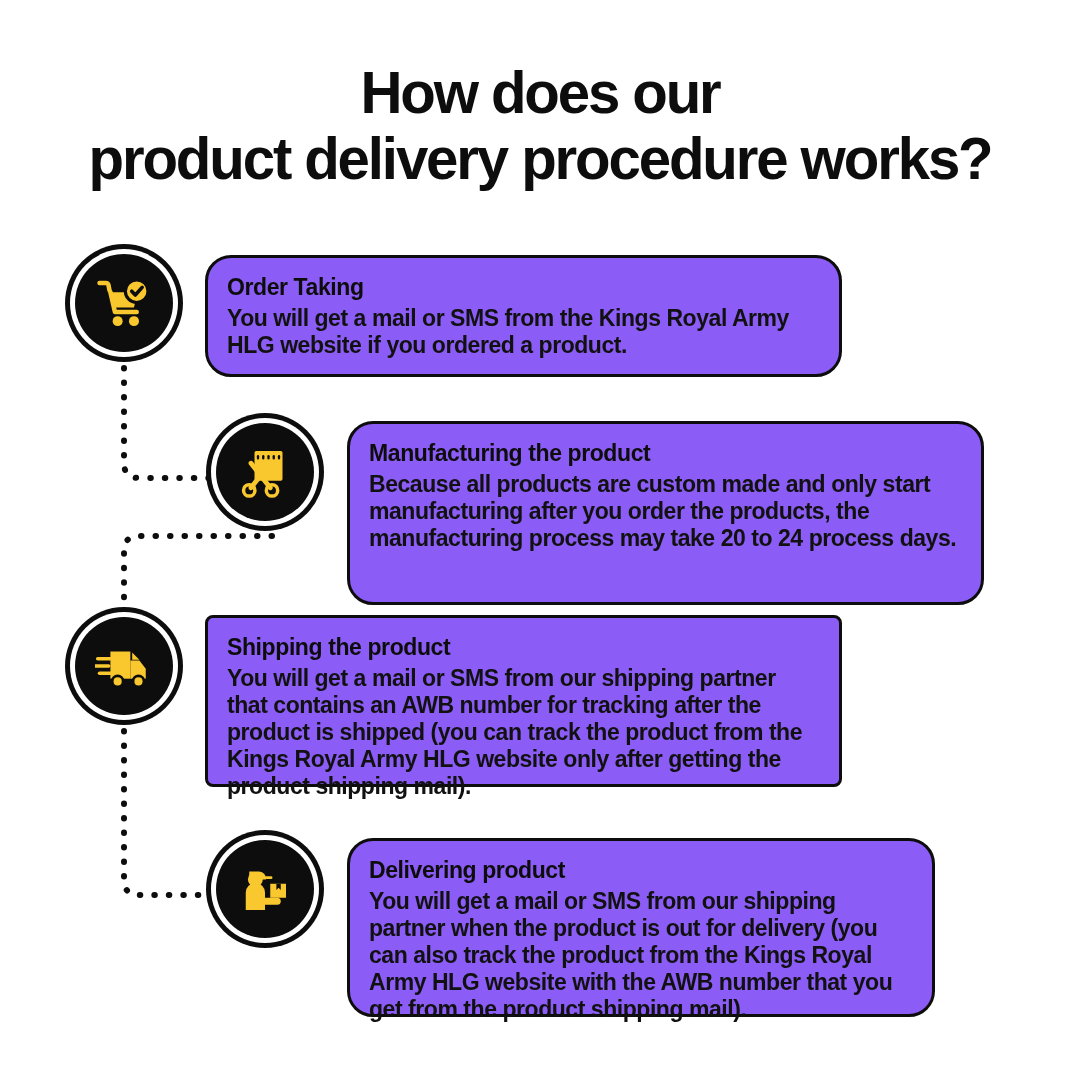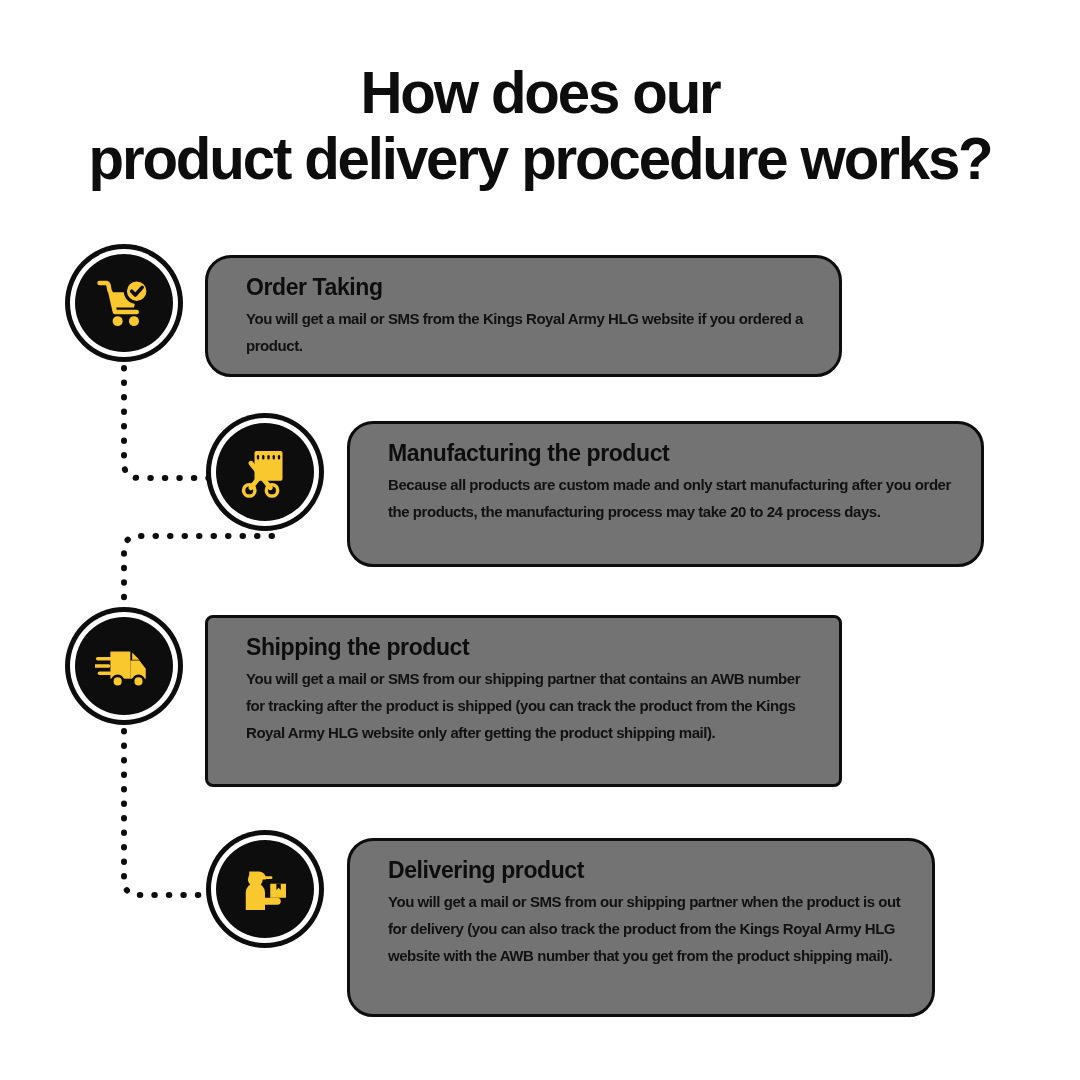--- a/index.html
+++ b/index.html
@@ -72,51 +72,51 @@
     align-items: center;
     justify-content: center;
     z-index: 4;
   }
   .step-badge svg { display: block; }
 
   
   .step-card {
     position: absolute;
     box-sizing: border-box;
-    background: #737373;
+    background: #8b5cf6;
     border: 3.5px solid #0d0d0d;
     border-radius: 26px;
     z-index: 3;
-    padding: 14px 22px 14px 38px;
+    padding: 14px 22px 14px 19px;
   }
   .card-title {
     font-family: "Liberation Sans", sans-serif;
     font-weight: 700;
     font-size: 23px;
     line-height: 30px;
     color: #0d0d0d;
     letter-spacing: -0.4px;
     margin: 0 0 3px 0;
   }
   .card-body {
     font-family: "Liberation Sans", sans-serif;
     font-weight: 700;
-    font-size: 15px;
+    font-size: 23px;
     line-height: 27px;
     color: #111111;
     letter-spacing: -0.45px;
     margin: 0;
   }
   .card-body .emph {
     font-weight: 700;
   }
 
   
   #card-1 { left: 205px; top: 247px; width: 637px; height: 122px; }
-  #card-2 { left: 347px; top: 413px; width: 637px; height: 146px; }
+  #card-2 { left: 347px; top: 413px; width: 637px; height: 184px; }
   #card-3 { left: 205px; top: 607px; width: 637px; height: 172px; border-radius: 8px; }
   #card-4 { left: 347px; top: 830px; width: 588px; height: 179px; }
 
   #badge-1 { left: 75px; top: 246px; }
   #badge-2 { left: 216px; top: 415px; }
   #badge-3 { left: 75px; top: 609px; }
   #badge-4 { left: 216px; top: 832px; }
 </style>
 </head>
 <body>

